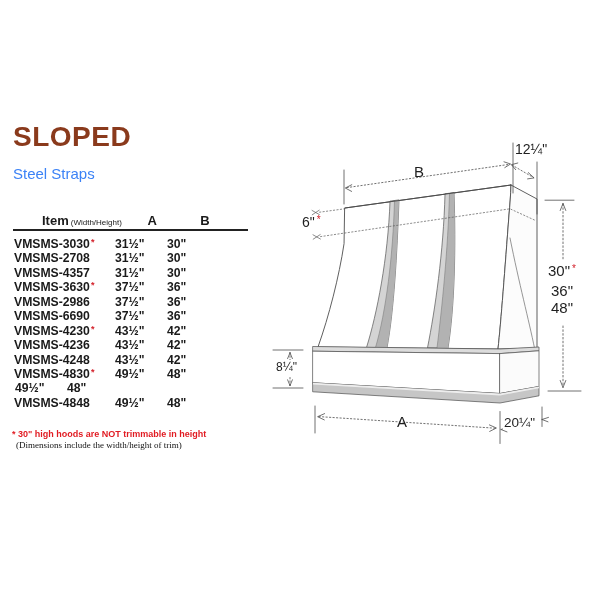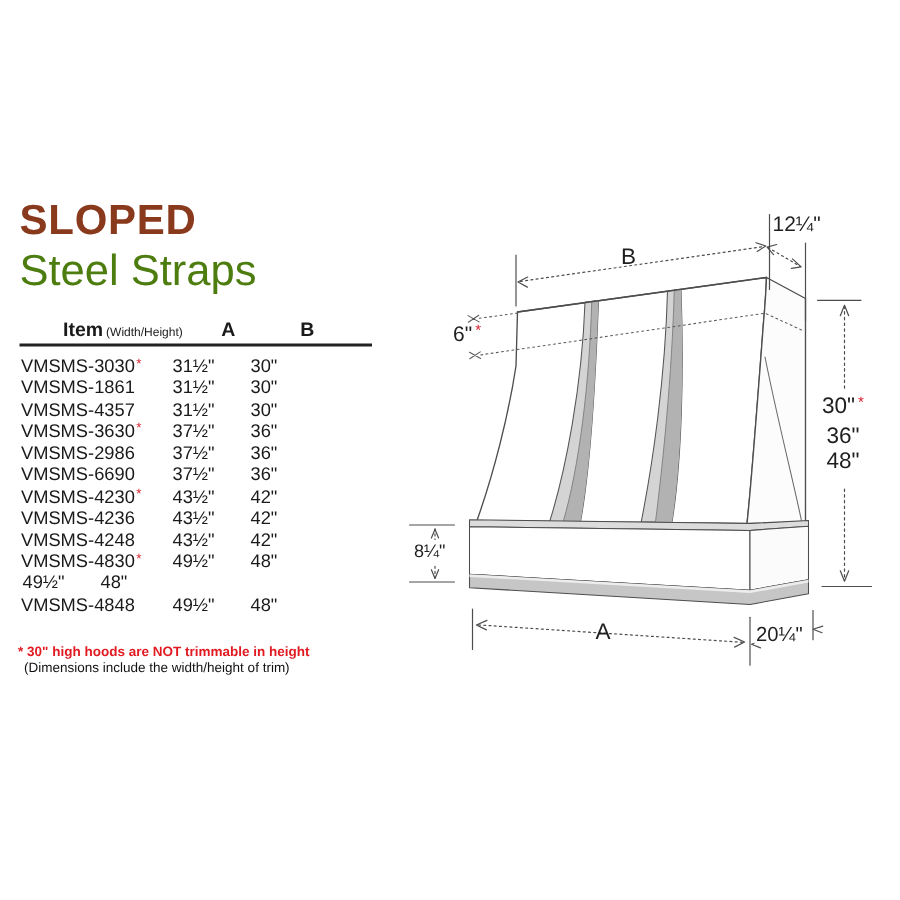--- a/index.html
+++ b/index.html
@@ -2,37 +2,37 @@
 <html><head>
 <meta charset="utf-8">
 <style>
   html,body{margin:0;padding:0;}
   body{
     width:600px;height:600px;background:#ffffff;position:relative;overflow:hidden;
     font-family:"Liberation Sans", sans-serif;color:#1a1a1a;
   }
   .abs{position:absolute;}
   
-  .title{left:13px;top:131px;font-size:28px;font-weight:700;letter-spacing:.5px;color:#8a3a1c;}
-  .subtitle{left:13px;top:165px;font-size:29px;font-weight:400;color:#4d7c0f;}
+  .title{left:13px;top:121px;font-size:28px;font-weight:700;letter-spacing:.5px;color:#8a3a1c;}
+  .subtitle{left:13px;top:165px;font-size:15px;font-weight:400;color:#3b82f6;}
   .thead{left:14px;top:211px;width:234px;display:flex;align-items:baseline;}
   .thead .c-item{width:100px;padding-left:28px;}
   .thead .c-a{width:48px;padding-left:6px;font-weight:700;font-size:13px;}
   .thead .c-b{width:48px;padding-left:5px;font-weight:700;font-size:13px;}
   .item-label{font-weight:700;font-size:13px;}
   .item-note{font-size:8px;font-weight:400;margin-left:2px;}
   .rule{left:13px;top:229px;width:235px;height:2px;background:#222;}
   .rows{left:14px;top:237px;width:234px;}
-  .trow{display:flex;height:14.45px;line-height:14.45px;font-size:12.2px;font-weight:400;}
+  .trow{display:flex;height:14.45px;line-height:14.45px;font-size:12.2px;font-weight:700;}
   .trow .c-item{width:100px;white-space:nowrap;}
   .trow .c-a{width:48px;padding-left:1px;}
   .trow .c-b{width:48px;padding-left:4px;}
   .flag{color:#d3202a;font-size:9px;position:relative;top:-3px;margin-left:1px;}
   .fn1{left:12px;top:429px;font-size:9px;font-weight:700;color:#e11b22;}
-  .fn2{left:16px;top:440px;font-size:9px;color:#111;}
+  .fn2{left:16px;top:440px;font-size:9px;color:#111;font-family:Liberation Serif, serif;}
   
   .dlabel{color:#1f1f1f;white-space:nowrap;}
   .lab-b{left:414px;top:163px;font-size:15px;}
   .lab-topdepth{left:515px;top:141px;font-size:14px;}
   .lab-band{left:302px;top:214px;font-size:14px;}
   .lab-heights{left:544px;top:262px;width:36px;text-align:center;font-size:15px;line-height:17.5px;background:#fff;}
   .lab-baseh{left:275px;top:360px;font-size:12px;background:#fff;padding:0 1px;}
   .lab-a{left:397px;top:413px;font-size:15px;}
   .lab-basedepth{left:503px;top:415px;font-size:13.5px;background:#fff;padding:0 1px;}
   .dflag{color:#d3202a;font-size:10px;position:relative;top:-4px;margin-left:2px;}
@@ -138,21 +138,21 @@
   <div class="c-b">B</div>
 </div>
 <div class="abs rule"></div>
 <div class="abs rows" id="rows">
     <div class="trow">
       <div class="c-item">VMSMS-3030<span class="flag">*</span></div>
       <div class="c-a">31½"</div>
       <div class="c-b">30"</div>
     </div>
     <div class="trow">
-      <div class="c-item">VMSMS-1861</div>
+      <div class="c-item">VMSMS-2708</div>
       <div class="c-a">31½"</div>
       <div class="c-b">30"</div>
     </div>
     <div class="trow">
       <div class="c-item">VMSMS-4357</div>
       <div class="c-a">31½"</div>
       <div class="c-b">30"</div>
     </div>
     <div class="trow">
       <div class="c-item">VMSMS-3630<span class="flag">*</span></div>

